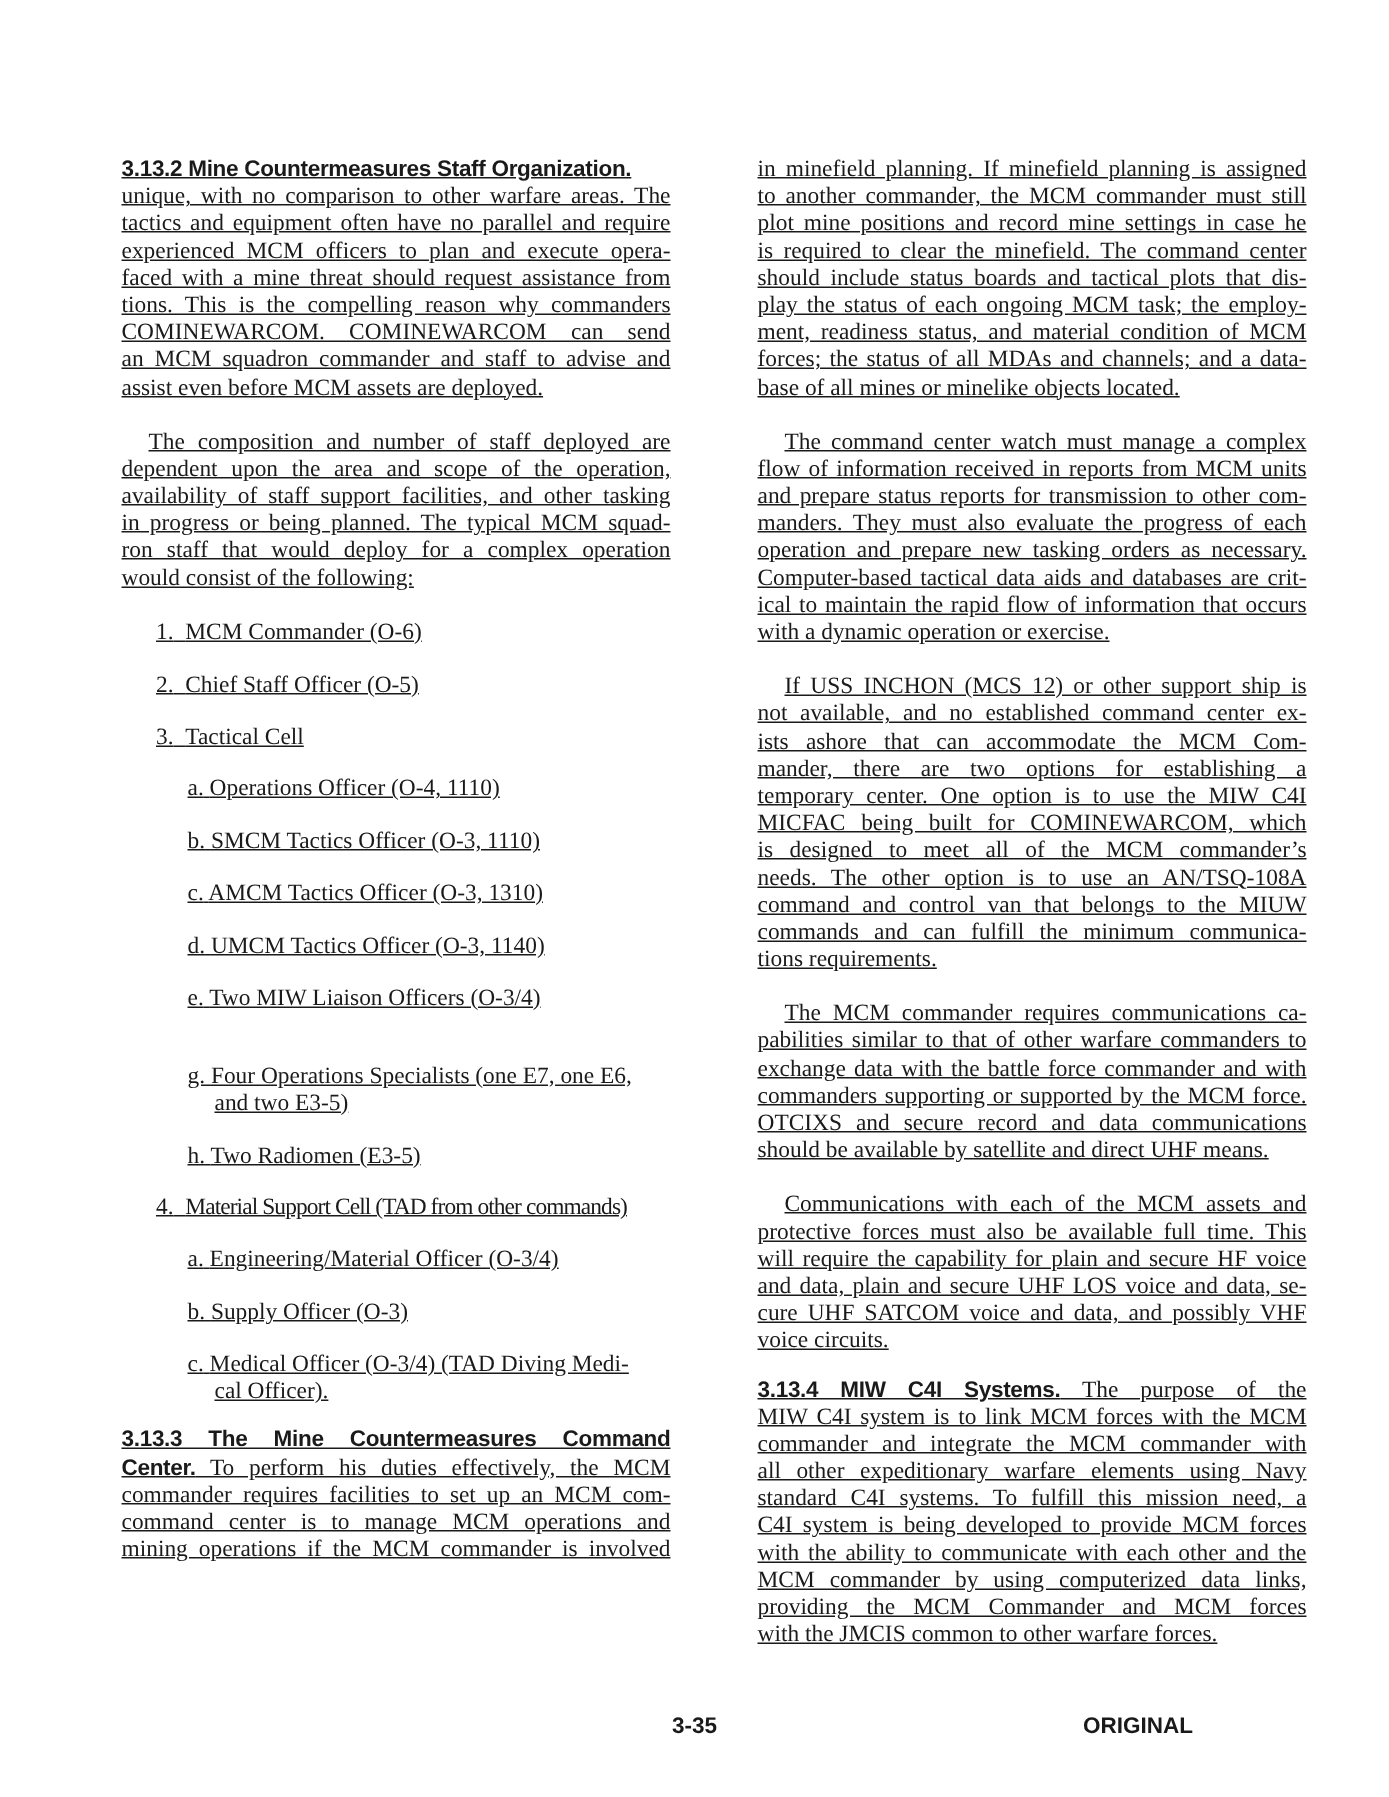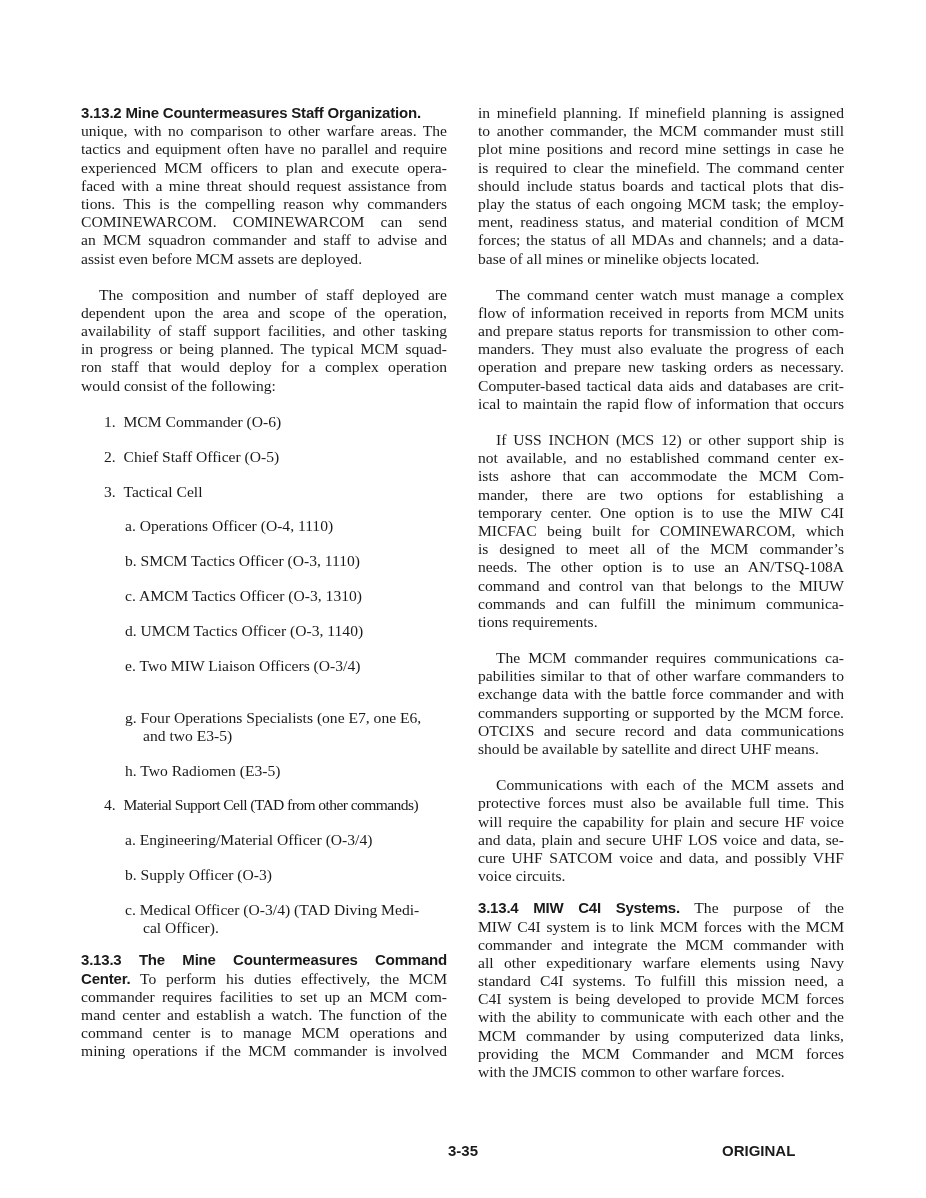--- a/index.html
+++ b/index.html
@@ -1,19 +1,19 @@
 <!DOCTYPE html>
 <html><head>
 <meta charset="utf-8">
 <style>
   html, body { margin: 0; padding: 0; background: #ffffff; }
   body { width: 926px; height: 1198px; position: relative; overflow: hidden; color: #1a1a1a; }
-  .col { position: absolute; top: 104px; width: 366px; font-family: "Liberation Serif", serif; font-size: 15.6px; }
+  .col { position: absolute; top: 104px; width: 366px; font-family: "Liberation Serif", serif; font-size: 15.6px; text-decoration: underline; }
   .col-left { left: 81px; }
-  .col-right { left: 478px; }
+  .col-right { left: 505px; }
   .ln { display: block; height: 18.2px; line-height: 18.2px; white-space: nowrap; text-align: justify; text-align-last: justify; }
   .ln.last { text-align-last: left; }
   .ind { text-indent: 18px; }
   .gap { display: block; height: 18px; }
   .list-gap { display: block; height: 16.7px; }
   .h { font-family: "Liberation Sans", sans-serif; font-weight: bold; font-size: 15px; letter-spacing: -0.2px; }
   .li1 { padding-left: 23px; text-align: right; text-align-last: left; }
   .li2 { padding-left: 44px; text-align: left; text-align-last: left; }
   .li2c { padding-left: 62px; text-align: left; text-align-last: left; }
   .tight { letter-spacing: -0.6px; }
@@ -83,21 +83,20 @@
     <span class="ln li2"><span>c.</span> <span>Medical Officer (O-3/4) (TAD Diving Medi-</span></span>
     <span class="ln li2c">cal Officer).</span>
   </div>
 
   <span class="gap" style="height:14px;"></span>
 
   <div>
     <span class="ln h">3.13.3  The Mine Countermeasures Command</span>
     <span class="ln"><span class="h">Center.</span><span>  To perform his duties effectively, the MCM</span></span>
     <span class="ln">commander requires facilities to set up an MCM com-</span>
-    <span class="ln">mand center and establish a watch. The function of the</span>
     <span class="ln">command center is to manage MCM operations and</span>
     <span class="ln">mining operations if the MCM commander is involved</span>
   </div>
 </div>
 
 <div class="col col-right">
 
   <div>
     <span class="ln">in minefield planning. If minefield planning is assigned</span>
     <span class="ln">to another commander, the MCM commander must still</span>
@@ -113,20 +112,21 @@
   <span class="gap"></span>
 
   <div>
     <span class="ln ind">The command center watch must manage a complex</span>
     <span class="ln">flow of information received in reports from MCM units</span>
     <span class="ln">and prepare status reports for transmission to other com-</span>
     <span class="ln">manders. They must also evaluate the progress of each</span>
     <span class="ln">operation and prepare new tasking orders as necessary.</span>
     <span class="ln">Computer-based tactical data aids and databases are crit-</span>
     <span class="ln">ical to maintain the rapid flow of information that occurs</span>
+    <span class="ln last">with a dynamic operation or exercise.</span>
   </div>
 
   <span class="gap"></span>
 
   <div>
     <span class="ln ind">If USS INCHON (MCS 12) or other support ship is</span>
     <span class="ln">not available, and no established command center ex-</span>
     <span class="ln">ists ashore that can accommodate the MCM Com-</span>
     <span class="ln">mander, there are two options for establishing a</span>
     <span class="ln">temporary center. One option is to use the MIW C4I</span>

